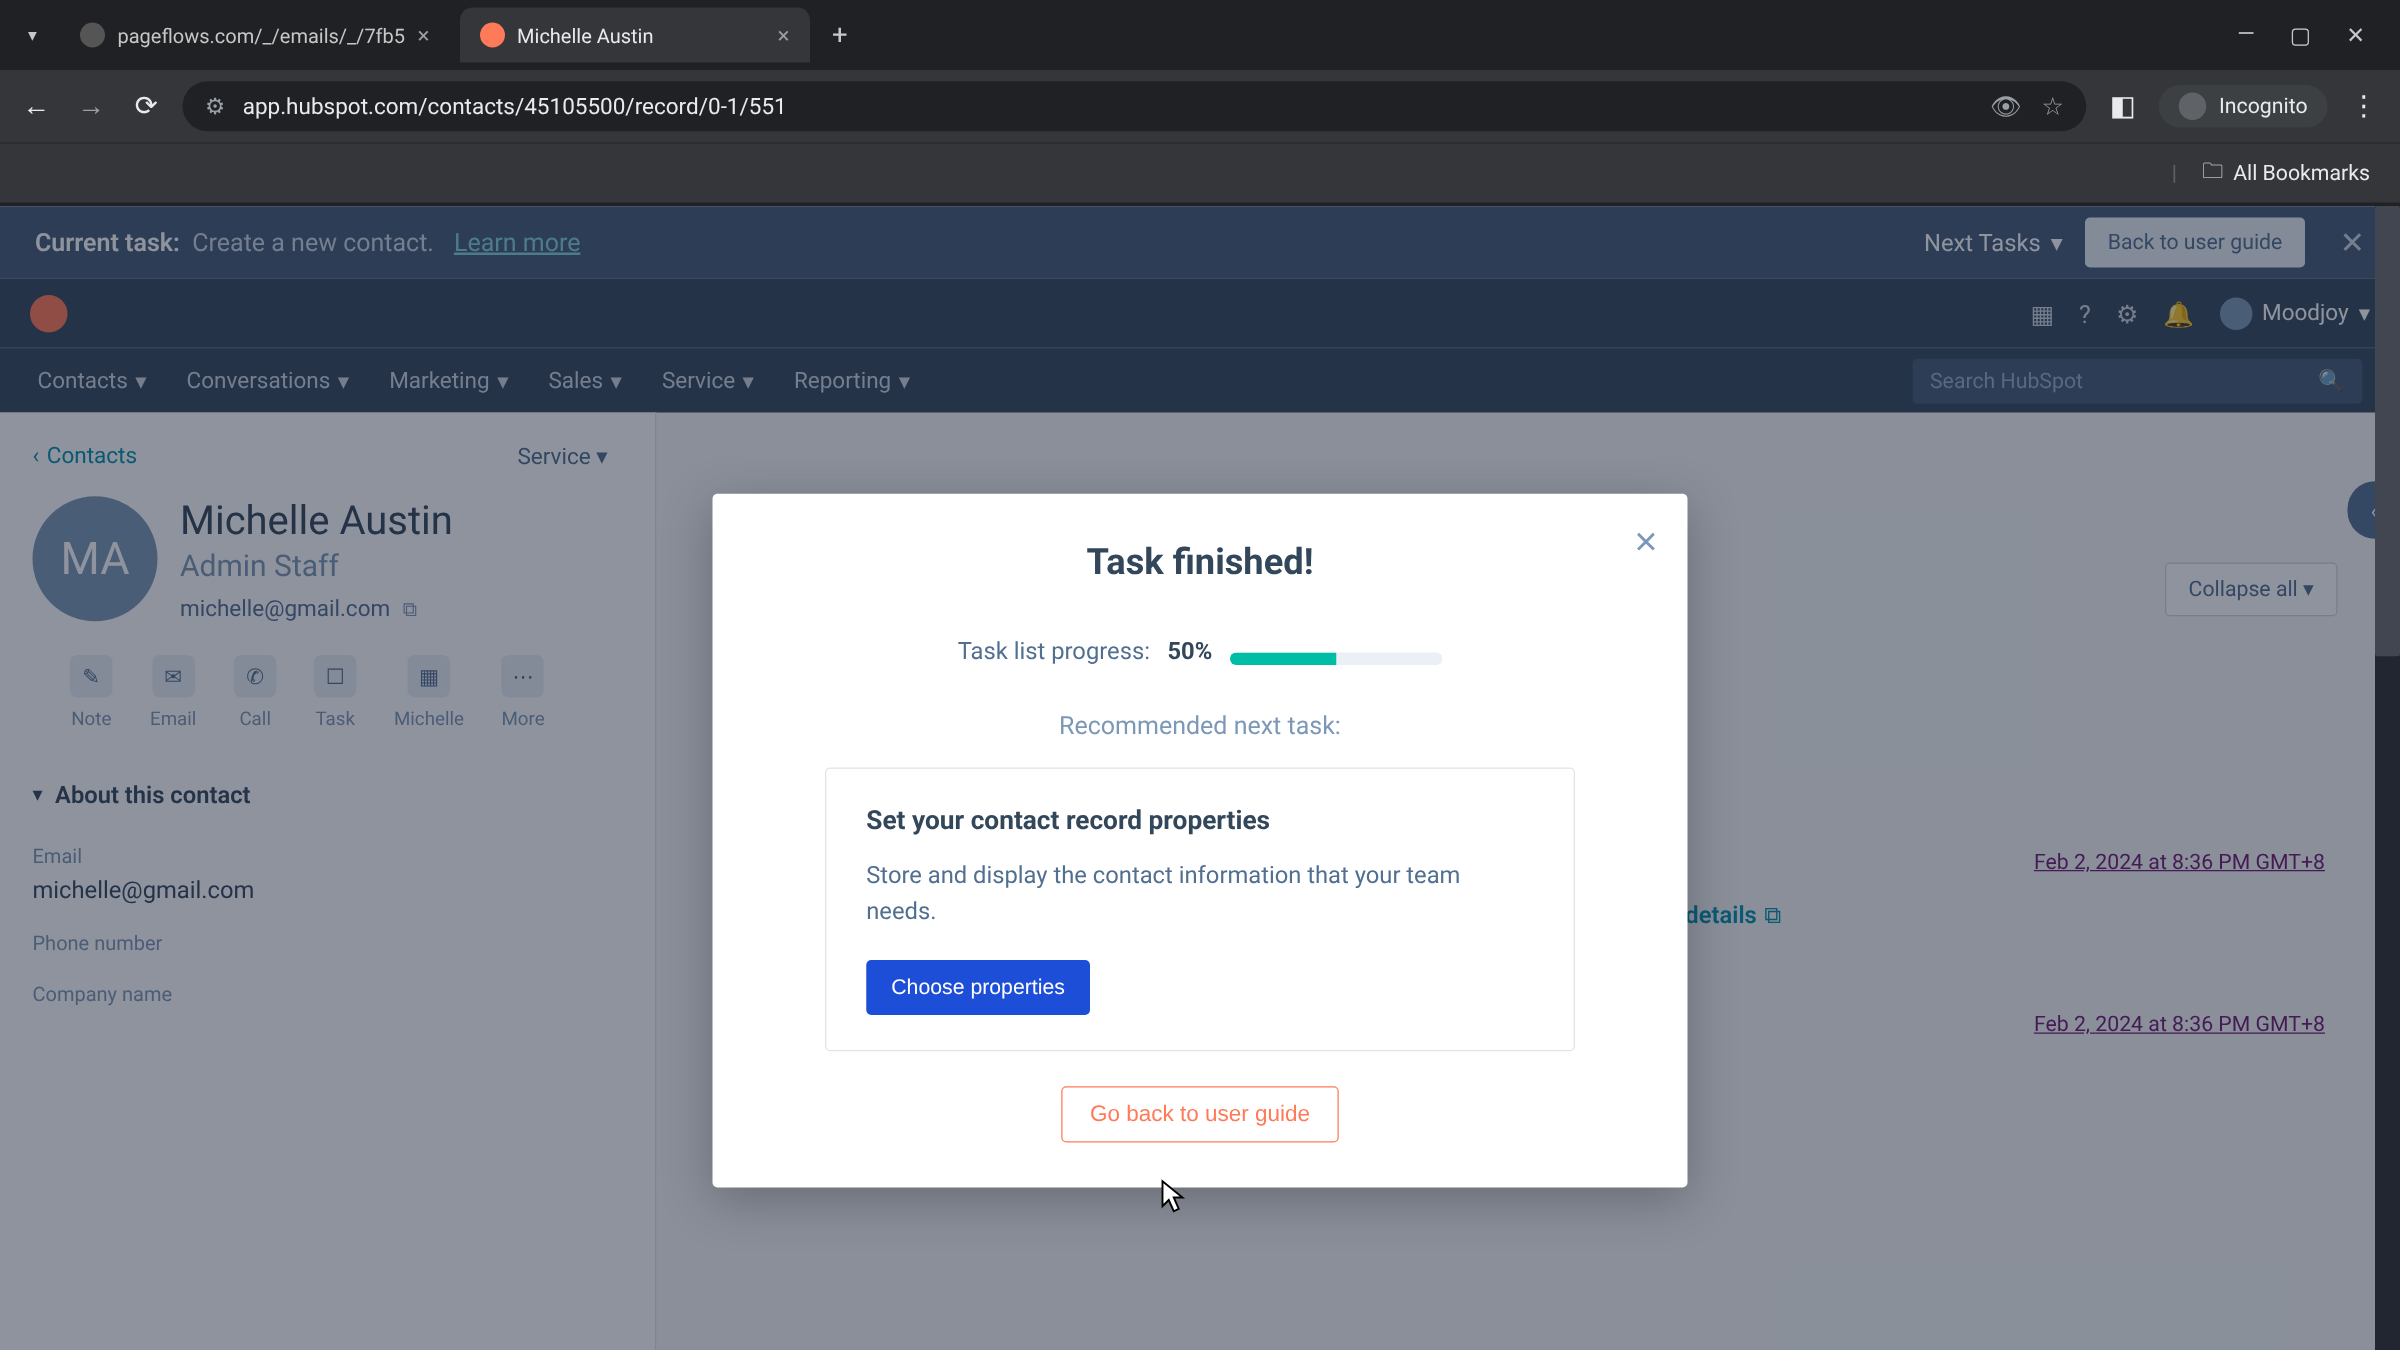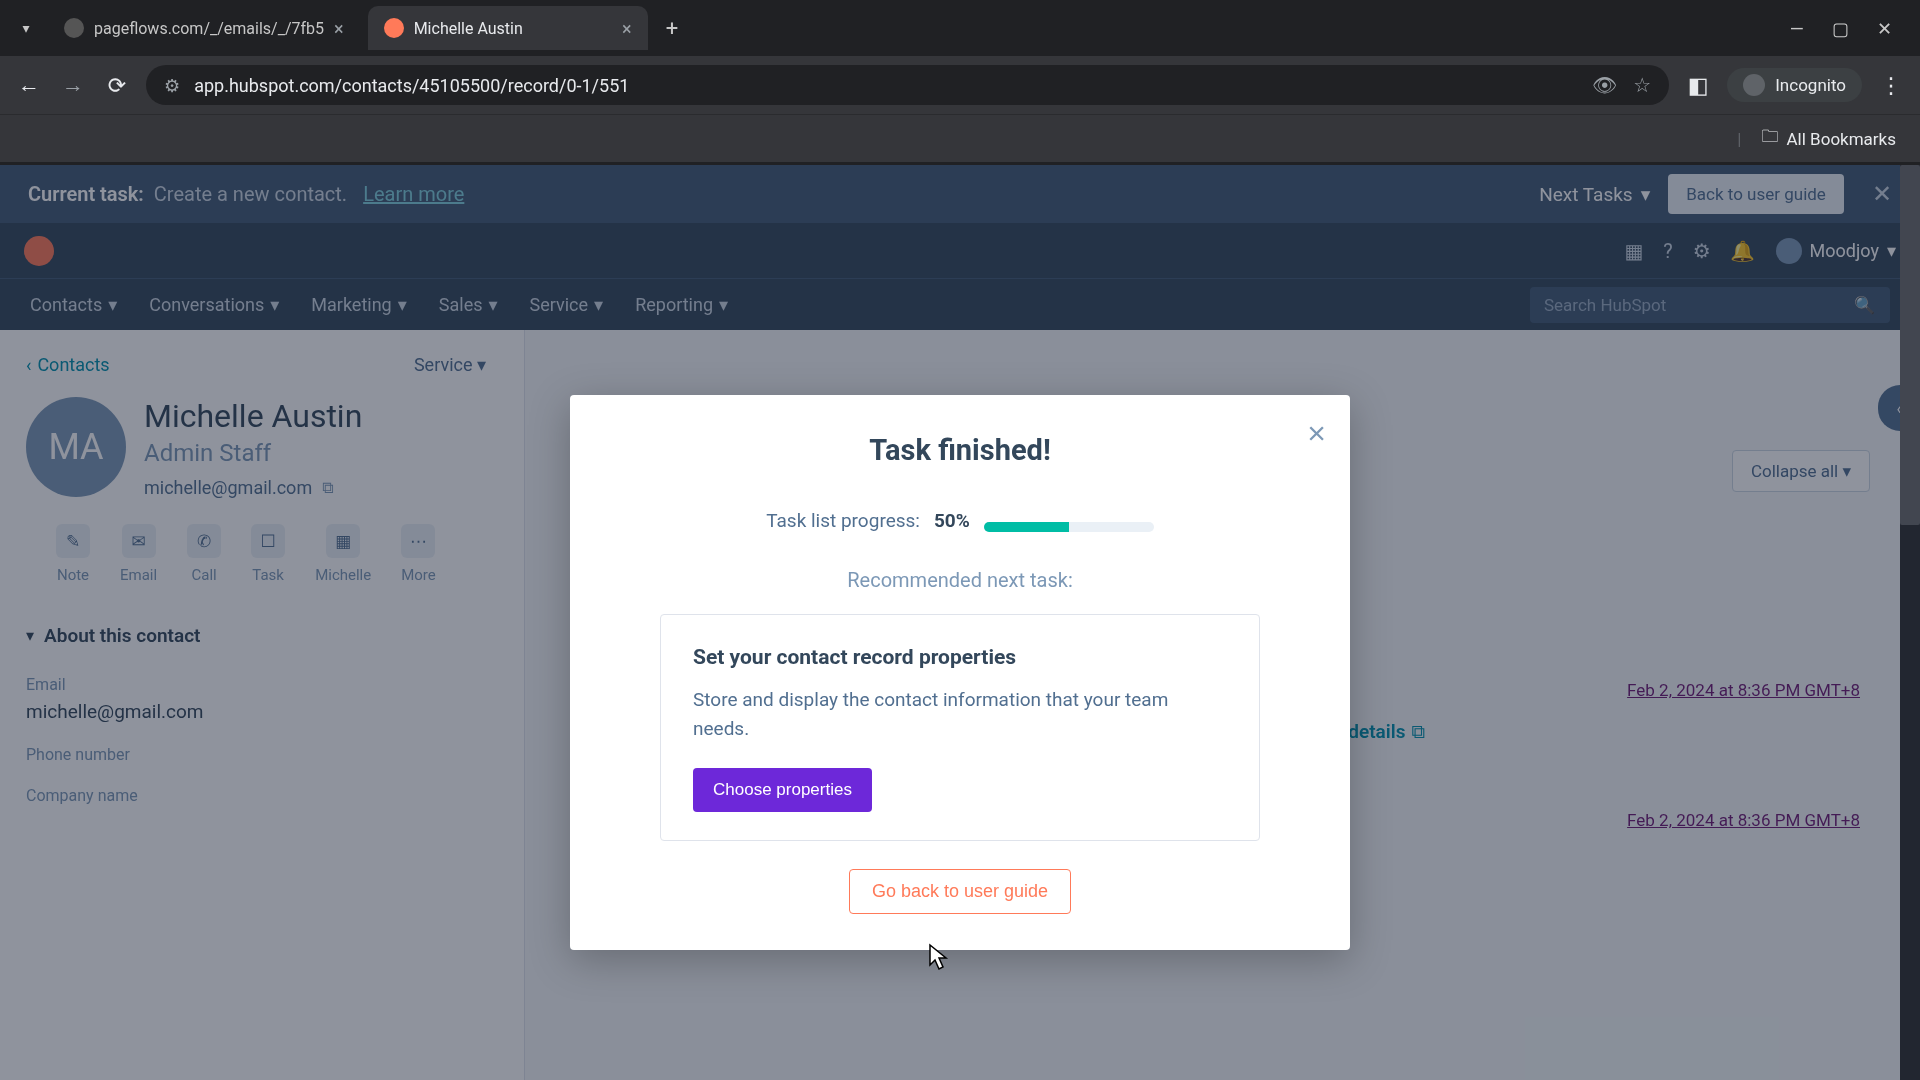--- a/index.html
+++ b/index.html
@@ -227,21 +227,21 @@
 }
 .modal-title { text-align:center; font-size: 29px; font-weight:700; color:#33475b; margin-bottom: 30px;}
 .progress-row { display:flex; align-items:flex-end; justify-content:center; gap:14px; margin-bottom: 36px; font-size:19px; color:#516f90;}
 .progress-pct { color:#33475b; font-weight:700;margin-top:12px;}
 .progress-bar { width:170px; height:10px; background:#eaf0f6; border-radius:6px; overflow:hidden;}
 .progress-fill { height:100%; background:#00bda5; width:50%;}
 .rec-label { text-align:center; color:#7c98b6; font-size:20px; margin-bottom:22px;}
 .rec-card { border:1px solid #dfe3eb; border-radius:4px; padding: 30px 32px 28px; width: 600px; margin: 0 auto 28px;}
 .rec-title { font-size:21px; font-weight:700; color:#33475b; margin-bottom:16px;}
 .rec-desc { font-size:19px; color:#516f90; line-height:1.55; margin-bottom:24px;}
-.rec-btn { background:#6d28d9; color:#fff; border:none; border-radius:4px; padding:12px 20px; font-size:17px; cursor:pointer;}
+.rec-btn { background:#1d4ed8; color:#fff; border:none; border-radius:4px; padding:12px 20px; font-size:17px; cursor:pointer;}
 .go-back-btn {
   display:block; margin: 0 auto;
   background:#fff; color:#ff7a59;
   border:1px solid #ff7a59; border-radius:4px;
   padding: 11px 22px; font-size:18px; cursor:pointer;
 }
 .cursor-fake {
   position:absolute;
   left: 926px; top: 778px;
   width:24px; height:28px;

